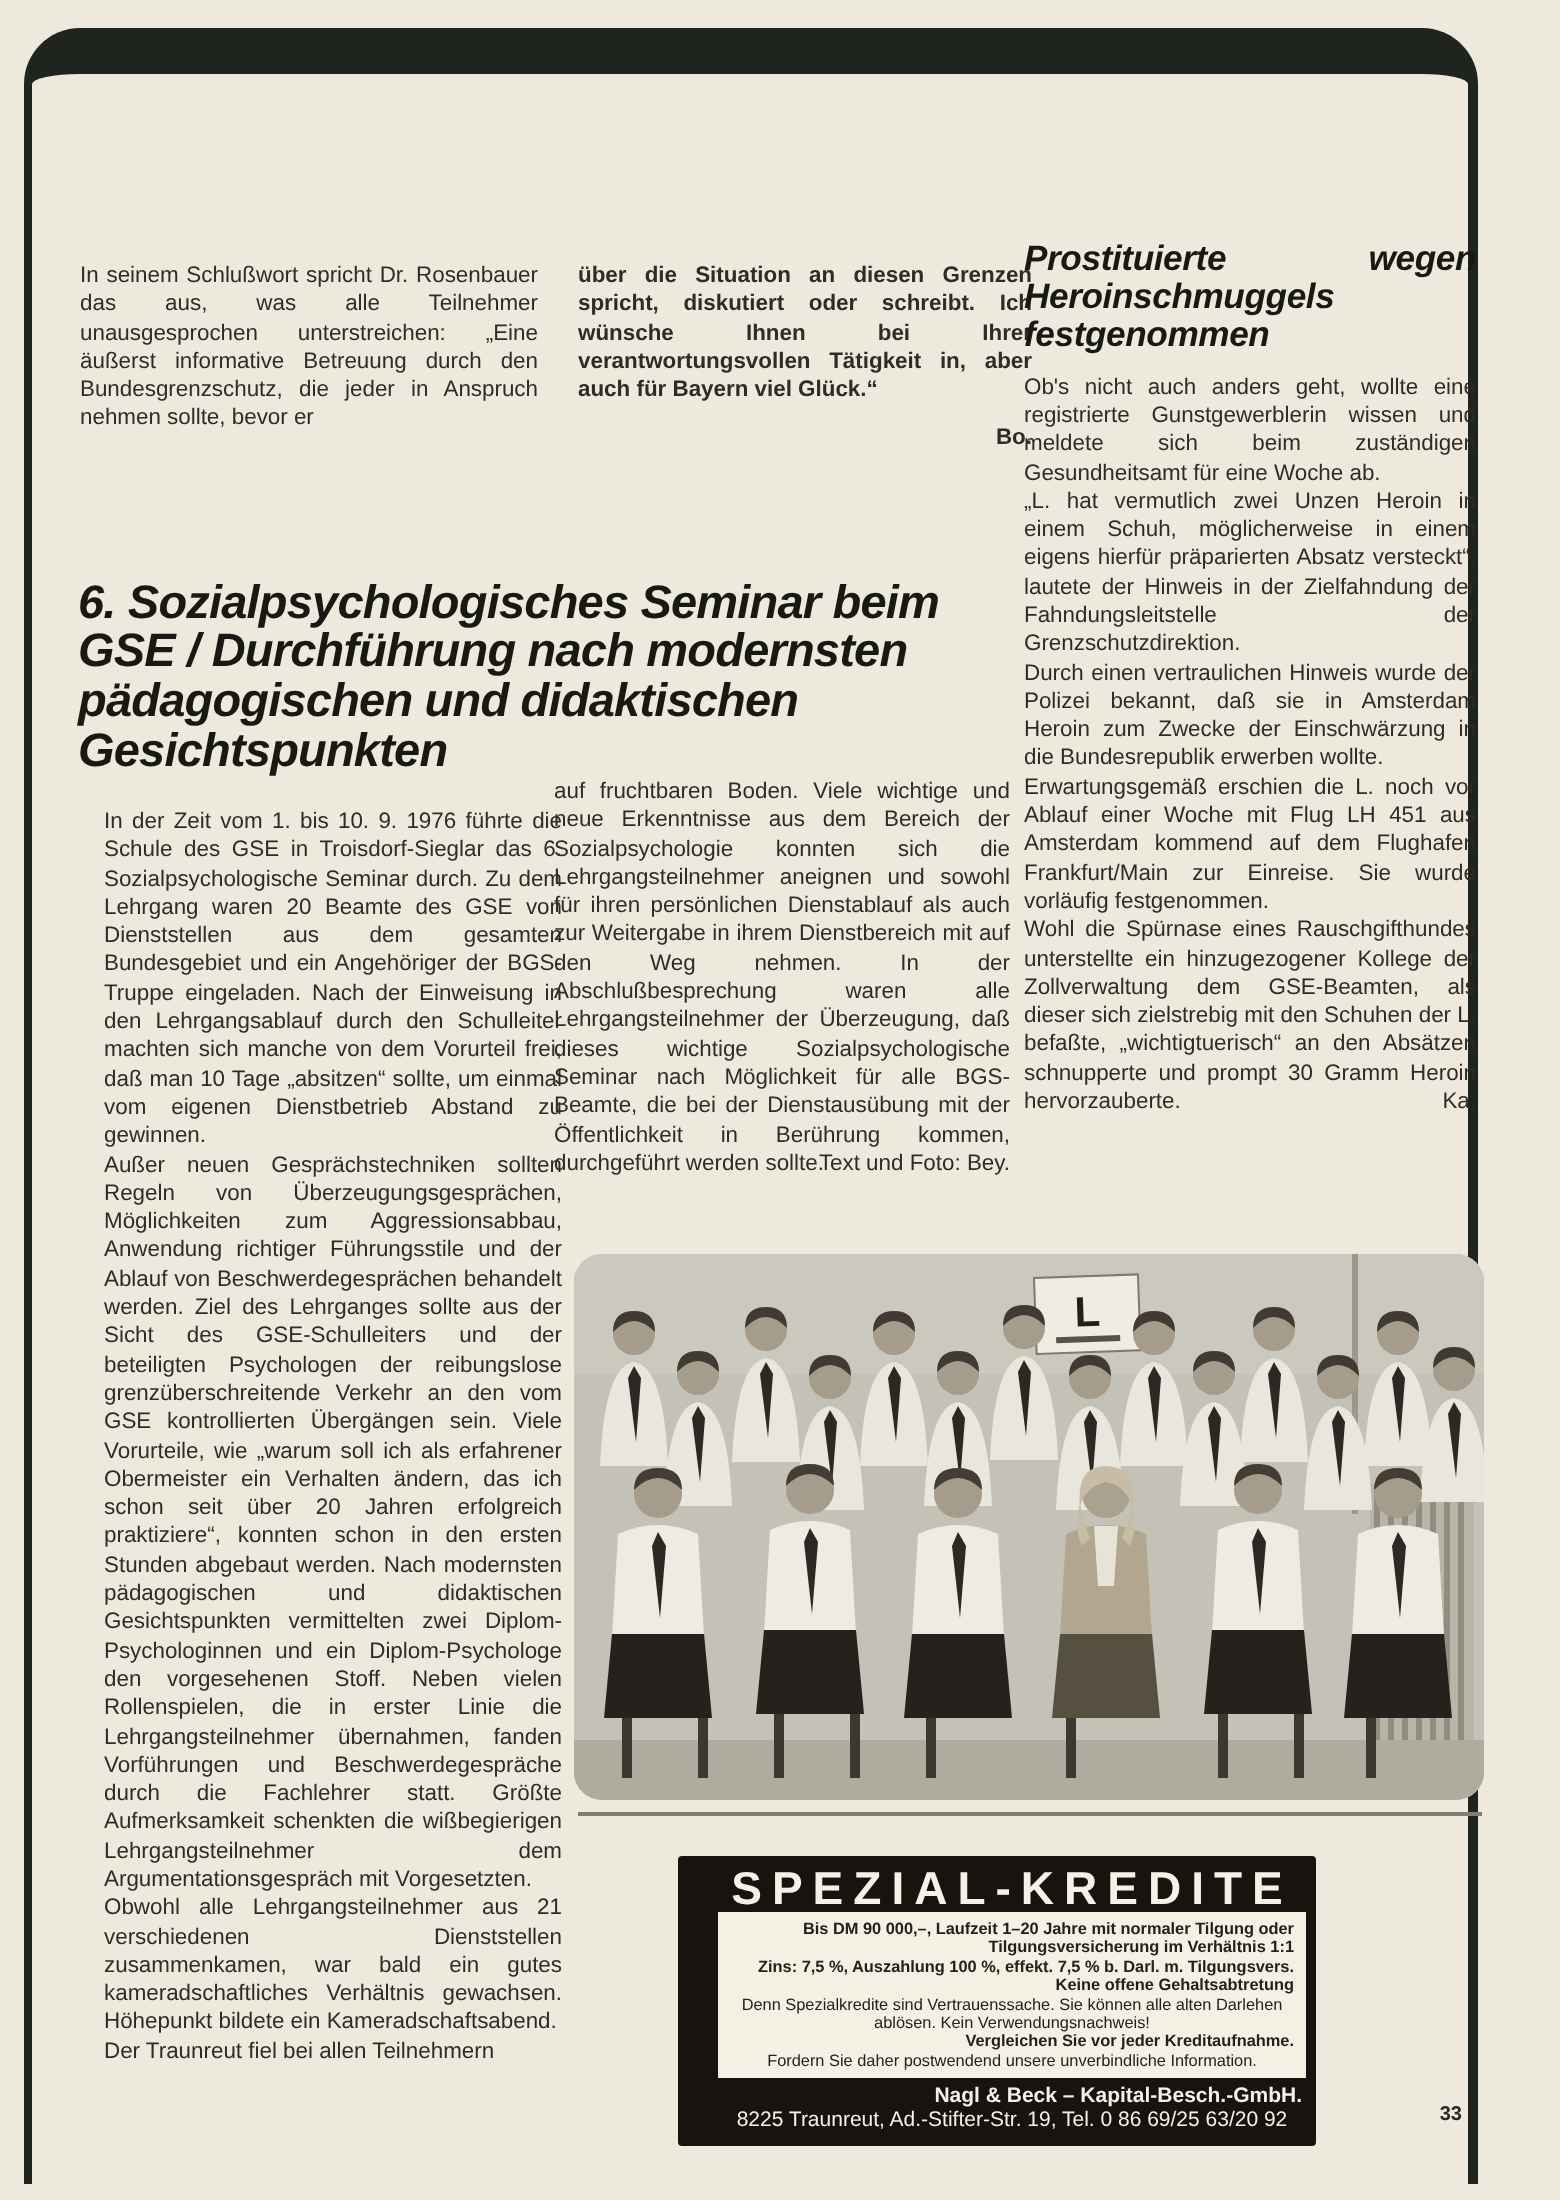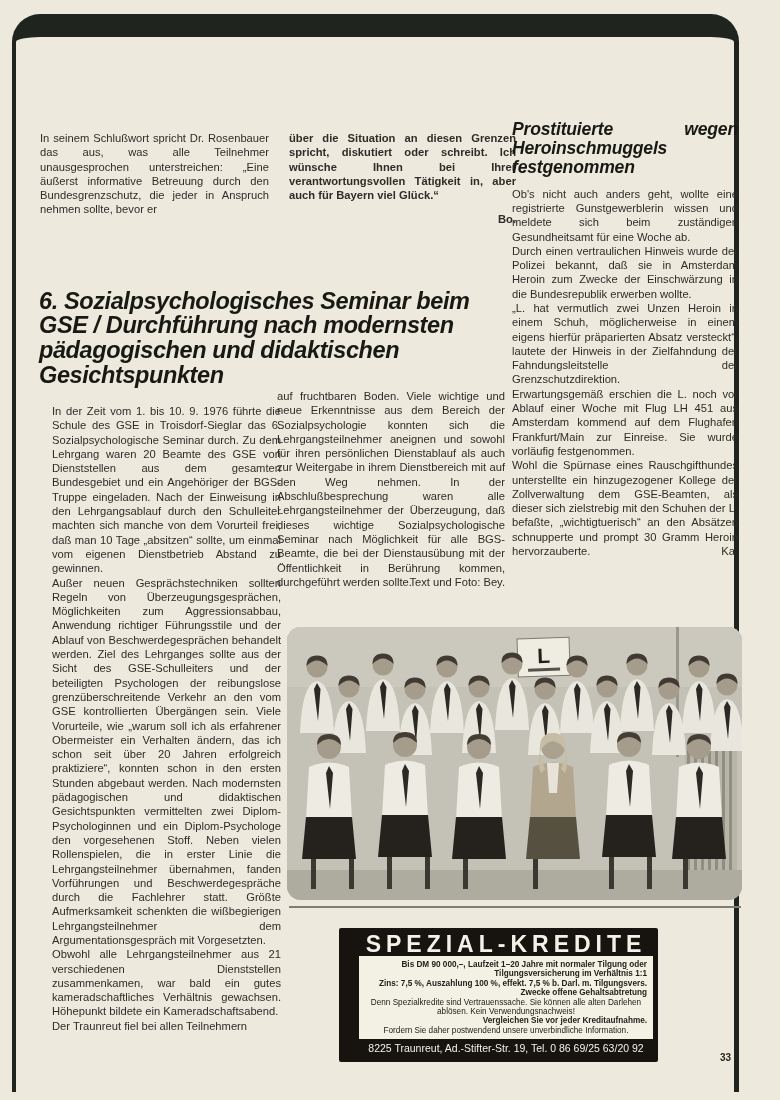--- a/index.html
+++ b/index.html
@@ -71,22 +71,22 @@
   <p>In seinem Schlußwort spricht Dr. Rosenbauer das aus, was alle Teilnehmer unausgesprochen unterstreichen: „Eine äußerst informative Betreuung durch den Bundesgrenzschutz, die jeder in Anspruch nehmen sollte, bevor er</p>
 </div>
 <div class="coltext" style="left:289px;top:131px;width:227px;font-weight:bold;">
   <p>über die Situation an diesen Grenzen spricht, diskutiert oder schreibt. Ich wünsche Ihnen bei Ihrer verantwortungsvollen Tätigkeit in, aber auch für Bayern viel Glück.“</p>
   <div class="byline" style="margin-top:10px;">Bo.</div>
 </div>
 
 <div class="coltext" style="left:512px;top:120px;width:226px;">
   <h2 class="subhead">Prostituierte wegen Heroinschmuggels festgenommen</h2>
   <p>Ob's nicht auch anders geht, wollte eine registrierte Gunstgewerblerin wissen und meldete sich beim zuständigen Gesundheitsamt für eine Woche ab.</p>
+  <p>„L. hat vermutlich zwei Unzen Heroin in einem Schuh, möglicherweise in einem eigens hierfür präparierten Absatz versteckt“, lautete der Hinweis in der Zielfahndung der Fahndungsleitstelle der Grenzschutzdirektion.</p>
   <p>Durch einen vertraulichen Hinweis wurde der Polizei bekannt, daß sie in Amsterdam Heroin zum Zwecke der Einschwärzung in die Bundesrepublik erwerben wollte.</p>
-  <p>„L. hat vermutlich zwei Unzen Heroin in einem Schuh, möglicherweise in einem eigens hierfür präparierten Absatz versteckt“, lautete der Hinweis in der Zielfahndung der Fahndungsleitstelle der Grenzschutzdirektion.</p>
   <p>Erwartungsgemäß erschien die L. noch vor Ablauf einer Woche mit Flug LH 451 aus Amsterdam kommend auf dem Flughafen Frankfurt/Main zur Einreise. Sie wurde vorläufig festgenommen.</p>
   <p>Wohl die Spürnase eines Rauschgifthundes unterstellte ein hinzugezogener Kollege der Zollverwaltung dem GSE-Beamten, als dieser sich zielstrebig mit den Schuhen der L. befaßte, „wichtigtuerisch“ an den Absätzen schnupperte und prompt 30 Gramm Heroin hervorzauberte.</p>
   <div class="byline pull">Ka.</div>
 </div>
 
 <h1 class="headline">6. Sozialpsychologisches Seminar beim GSE / Durchführung nach modernsten pädagogischen und didaktischen Gesichtspunkten</h1>
 
 <div class="coltext" style="left:40px;top:404px;width:229px;margin-left:12px;">
   <p>In der Zeit vom 1. bis 10. 9. 1976 führte die Schule des GSE in Troisdorf-Sieglar das 6. Sozialpsychologische Seminar durch. Zu dem Lehrgang waren 20 Beamte des GSE von Dienststellen aus dem gesamten Bundesgebiet und ein Angehöriger der BGS-Truppe eingeladen. Nach der Einweisung in den Lehrgangsablauf durch den Schulleiter machten sich manche von dem Vorurteil frei, daß man 10 Tage „absitzen“ sollte, um einmal vom eigenen Dienstbetrieb Abstand zu gewinnen.</p>
   <p>Außer neuen Gesprächstechniken sollten Regeln von Überzeugungsgesprächen, Möglichkeiten zum Aggressionsabbau, Anwendung richtiger Führungsstile und der Ablauf von Beschwerdegesprächen behandelt werden. Ziel des Lehrganges sollte aus der Sicht des GSE-Schulleiters und der beteiligten Psychologen der reibungslose grenzüberschreitende Verkehr an den vom GSE kontrollierten Übergängen sein. Viele Vorurteile, wie „warum soll ich als erfahrener Obermeister ein Verhalten ändern, das ich schon seit über 20 Jahren erfolgreich praktiziere“, konnten schon in den ersten Stunden abgebaut werden. Nach modernsten pädagogischen und didaktischen Gesichtspunkten vermittelten zwei Diplom-Psychologinnen und ein Diplom-Psychologe den vorgesehenen Stoff. Neben vielen Rollenspielen, die in erster Linie die Lehrgangsteilnehmer übernahmen, fanden Vorführungen und Beschwerdegespräche durch die Fachlehrer statt. Größte Aufmerksamkeit schenkten die wißbegierigen Lehrgangsteilnehmer dem Argumentationsgespräch mit Vorgesetzten.</p>
@@ -187,23 +187,24 @@
     </g>
   </svg>
 </div>
 <div class="photo-rule"></div>
 
 <div class="ad">
   <div class="ad-title">SPEZIAL-KREDITE</div>
   <div class="ad-body">
     <div class="ad-line bold">Bis DM 90 000,–, Laufzeit 1–20 Jahre mit normaler Tilgung oder Tilgungsversicherung im Verhältnis 1:1</div>
     <div class="ad-line bold">Zins: 7,5 %, Auszahlung 100 %, effekt. 7,5 % b. Darl. m. Tilgungsvers.</div>
-    <div class="ad-line bold">Zwecke offene Gehaltsabtretung</div>
+    <div class="ad-line bold">Keine offene Gehaltsabtretung</div>
     <div class="ad-line">Denn Spezialkredite sind Vertrauenssache. Sie können alle alten Darlehen ablösen. Kein Verwendungsnachweis!</div>
     <div class="ad-line bold">Vergleichen Sie vor jeder Kreditaufnahme.</div>
     <div class="ad-line">Fordern Sie daher postwendend unsere unverbindliche Information.</div>
   </div>
   <div class="ad-footer">
+    <div class="bold">Nagl &amp; Beck – Kapital-Besch.-GmbH.</div>
     <div>8225 Traunreut, Ad.-Stifter-Str. 19, Tel. 0 86 69/25 63/20 92</div>
   </div>
 </div>
 
 <div class="pagenum">33</div>
 
 </body></html>

